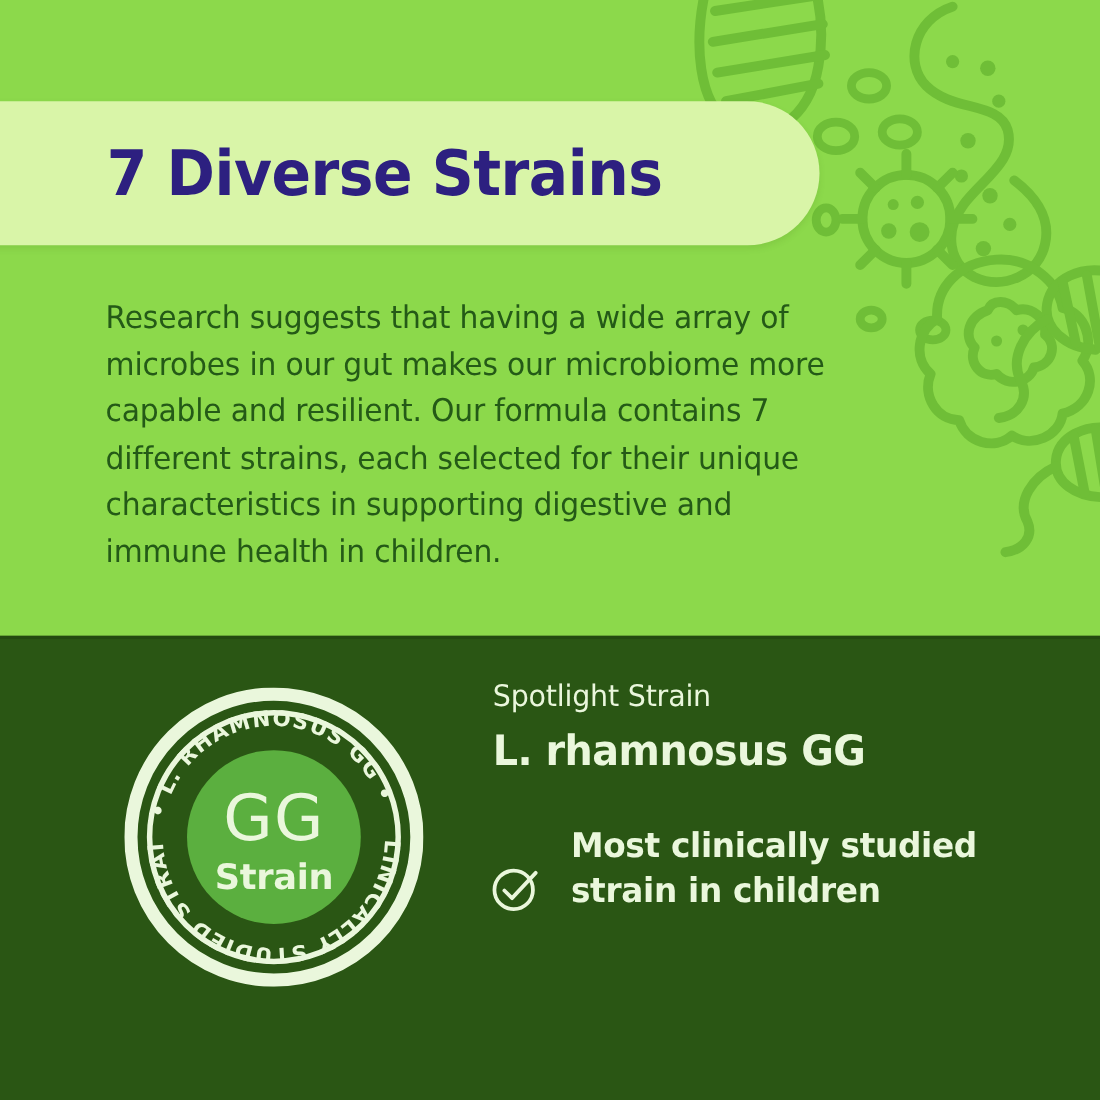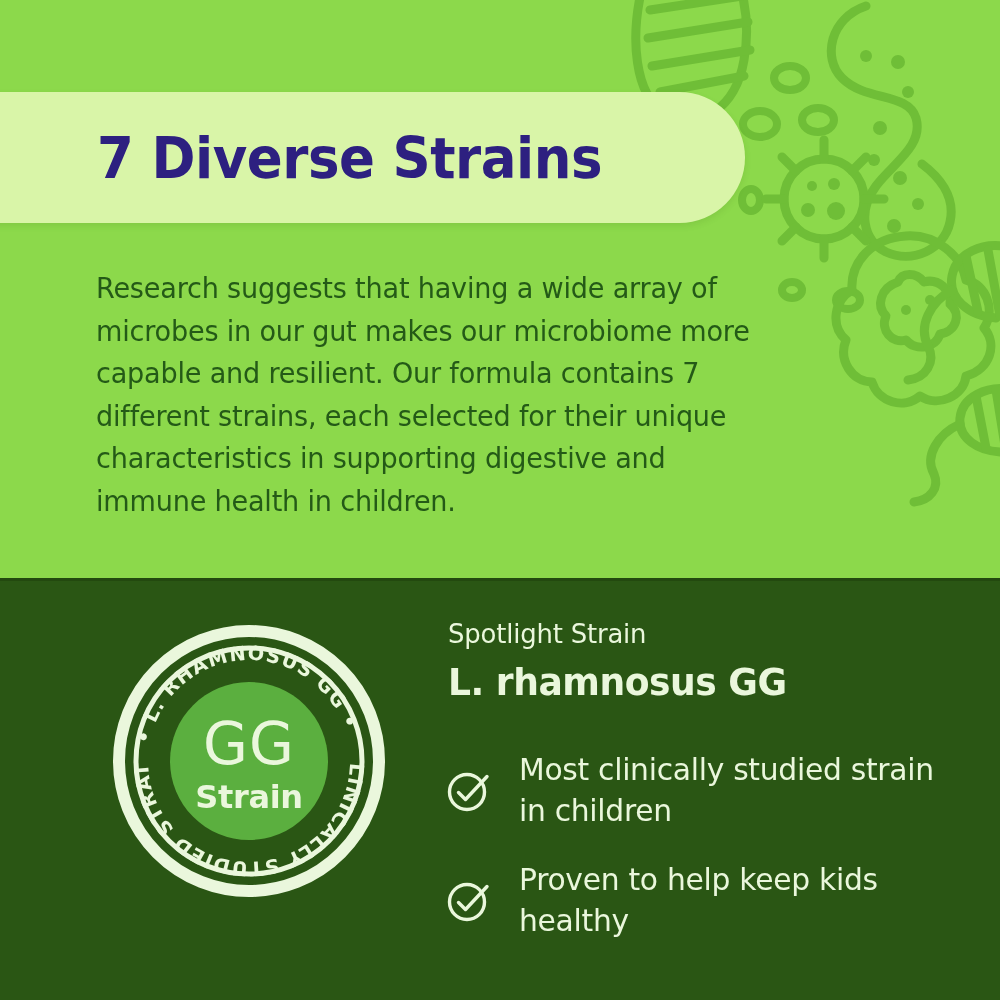--- a/index.html
+++ b/index.html
@@ -76,21 +76,21 @@
     font-family:"DejaVu Sans",sans-serif;
     font-weight:700;
     font-size:38px;line-height:44px;
     color:#EAF7DC;
     letter-spacing:-0.5px;
     transform:scaleX(.95);transform-origin:left center;
     white-space:nowrap;
   }
 
   .bullets{position:absolute;left:446px;top:168px;width:520px;}
-  .bullet{display:flex;align-items:center;margin-bottom:28px;}
+  .bullet{display:flex;align-items:flex-end;margin-bottom:28px;font-weight:bold;}
   .bullet:last-child{margin-bottom:0;}
   .check-icon{flex:0 0 auto;width:46px;height:46px;margin-top:2px;}
   .check-icon svg{display:block;width:46px;height:46px;}
   .bullet-text{
     margin-left:27px;
     font-family:"DejaVu Sans",sans-serif;
     font-size:31px;line-height:41px;
     color:#EAF7DC;
     letter-spacing:-0.3px;
     transform:scaleX(.96);transform-origin:left top;
@@ -224,25 +224,16 @@
       <div class="bullet">
         <span class="check-icon">
           <svg viewBox="0 0 46 46" xmlns="http://www.w3.org/2000/svg">
             <circle cx="21" cy="24" r="17.5" fill="none" stroke="#EAF7DC" stroke-width="3.4"></circle>
             <path d="M12.5 24.5 L19.5 31.5 L41 8.5" fill="none" stroke="#EAF7DC" stroke-width="3.4" stroke-linecap="round" stroke-linejoin="round"></path>
           </svg>
         </span>
         <span class="bullet-text">Most clinically studied strain in children</span>
       </div>
 
-      <div class="bullet">
-        <span class="check-icon">
-          <svg viewBox="0 0 46 46" xmlns="http://www.w3.org/2000/svg">
-            <circle cx="21" cy="24" r="17.5" fill="none" stroke="#EAF7DC" stroke-width="3.4"></circle>
-            <path d="M12.5 24.5 L19.5 31.5 L41 8.5" fill="none" stroke="#EAF7DC" stroke-width="3.4" stroke-linecap="round" stroke-linejoin="round"></path>
-          </svg>
-        </span>
-        <span class="bullet-text">Proven to help keep kids healthy</span>
-      </div>
 
     </div>
   </div>
 </div>
 
 </body></html>

